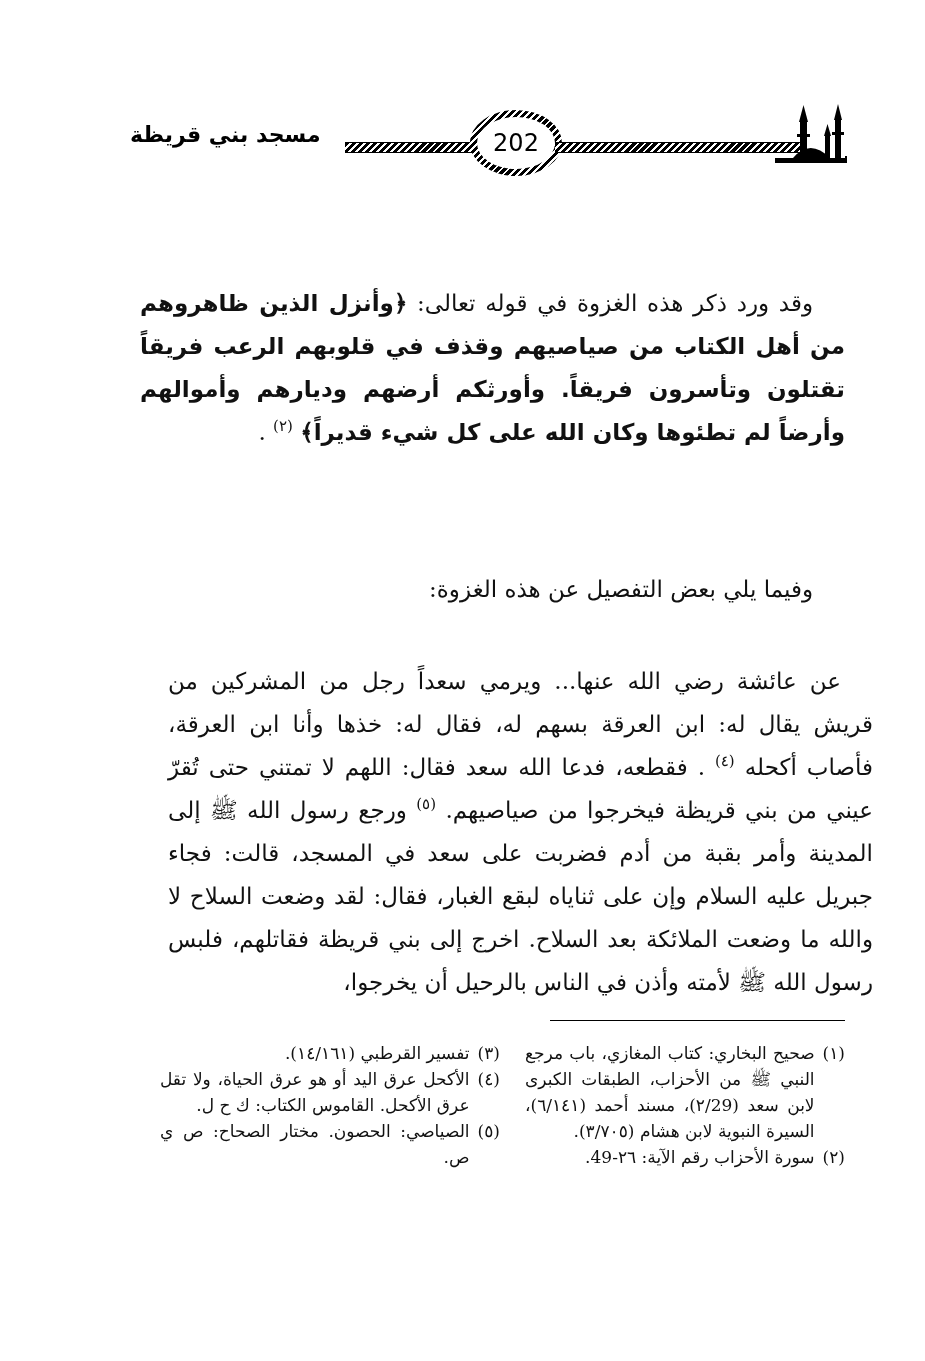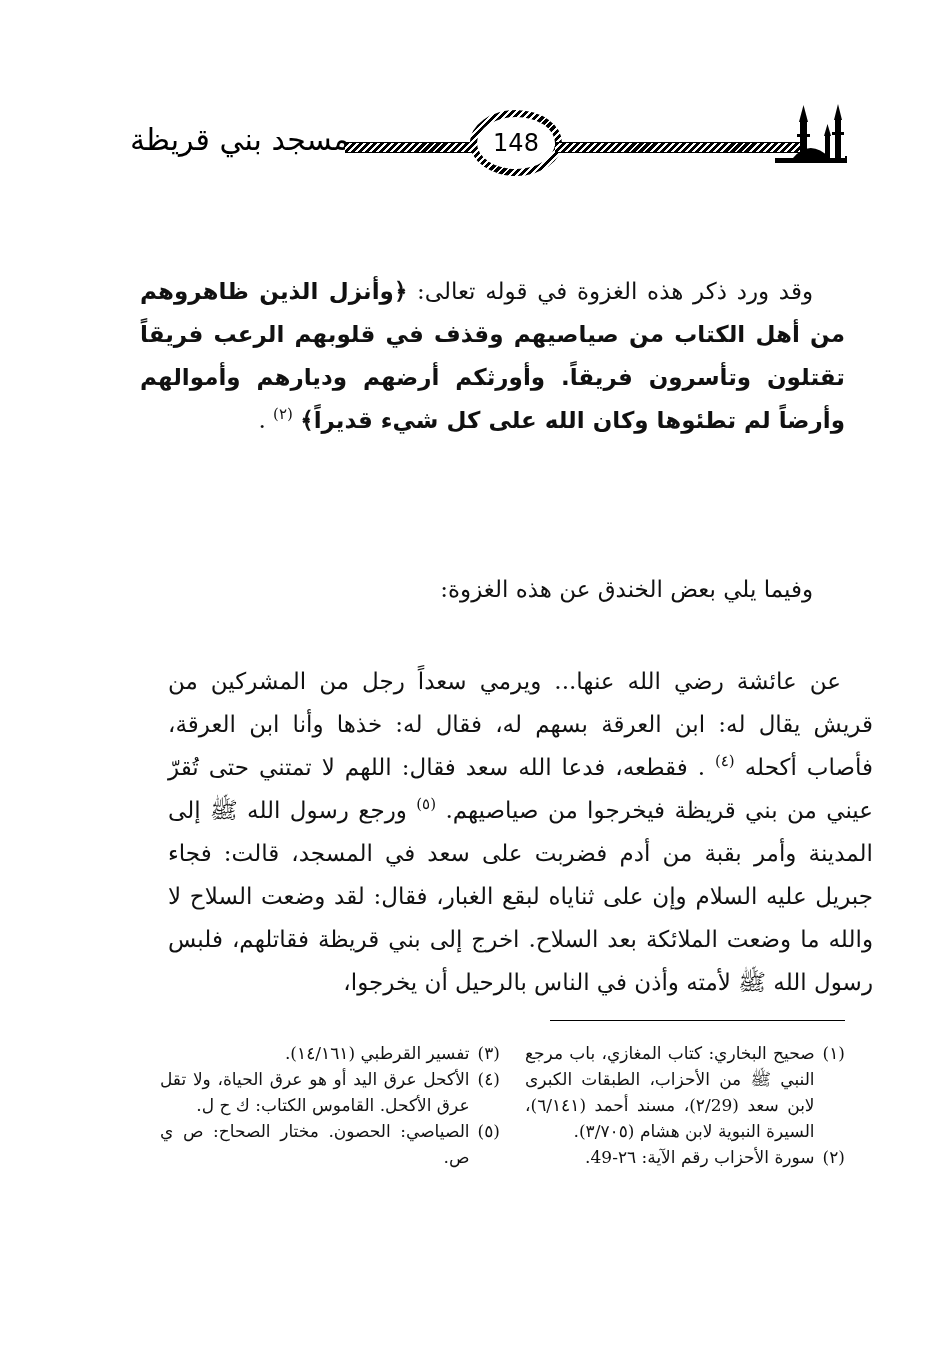--- a/index.html
+++ b/index.html
@@ -7,21 +7,21 @@
     width: 925px; height: 1361px; position: relative; overflow: hidden;
     font-family: "DejaVu Serif", "Liberation Serif", serif; color: #111;
   }
   .page { position: absolute; left: 0; top: 0; width: 925px; height: 1361px; }
 
   
   .header { position: absolute; left: 130px; top: 100px; width: 740px; height: 75px; }
   .running-title {
     position: absolute; left: 0; top: 22px; direction: rtl;
     font-family: "DejaVu Sans", "Liberation Sans", sans-serif;
-    font-weight: normal; font-size: 30px; color: #000; white-space: nowrap;
+    font-weight: bold; font-size: 22px; color: #000; white-space: nowrap;
   }
   .rope { position: absolute; top: 42px; height: 9px;
     background: repeating-linear-gradient(135deg, #000 0 3px, #fff 3px 5px);
     border-top: 1px solid #000; border-bottom: 1px solid #000; }
   .rope.left { left: 215px; width: 135px; }
   .rope.right { left: 425px; width: 245px; }
   .medallion {
     position: absolute; left: 340px; top: 10px; width: 92px; height: 66px;
     border-radius: 50%; box-sizing: border-box;
     border: 7px solid transparent;
@@ -54,51 +54,51 @@
 </style>
 </head>
 <body>
 
 <div class="page">
 
   <div class="header">
     <div class="running-title">مسجد بني قريظة</div>
     <div class="rope left"></div>
     <div class="medallion">
-      <span class="page-number">148</span>
+      <span class="page-number">202</span>
     </div>
     <div class="rope right"></div>
     <svg class="mosque-icon" viewBox="0 0 100 70">
       <rect x="0" y="58" width="70" height="5" fill="#000"></rect>
       <path d="M18 58 Q35 38 55 58 Z" fill="#000"></path>
       <rect x="25" y="22" width="7" height="36" fill="#000"></rect>
       <path d="M24 22 L28.5 5 L33 22 Z" fill="#000"></path>
       <rect x="22" y="34" width="13" height="3" fill="#000"></rect>
       <rect x="50" y="36" width="5" height="22" fill="#000"></rect>
       <path d="M49 36 L52.5 24 L56 36 Z" fill="#000"></path>
       <rect x="60" y="20" width="6" height="43" fill="#000"></rect>
       <path d="M59 20 L63 4 L67 20 Z" fill="#000"></path>
       <rect x="57" y="32" width="12" height="3" fill="#000"></rect>
       <rect x="70" y="56" width="2" height="7" fill="#000"></rect>
     </svg>
   </div>
 
 
-  <div class="body-text" style="top:270px;">
+  <div class="body-text" style="top:282px;">
     <p class="p indent">
       <span>وقد ورد ذكر هذه الغزوة في قوله تعالى:</span>
       <span class="quran">﴿وأنزل الذين ظاهروهم من أهل الكتاب من صياصيهم وقذف في قلوبهم الرعب فريقاً تقتلون وتأسرون فريقاً. وأورثكم أرضهم وديارهم وأموالهم وأرضاً لم تطئوها وكان الله على كل شيء قديراً﴾</span>
       <sup class="fn">(٢)</sup>
       <span>.</span>
     </p>
   </div>
 
 
   <div class="body-text" style="top:568px;">
-    <p class="p indent">وفيما يلي بعض الخندق عن هذه الغزوة:</p>
+    <p class="p indent">وفيما يلي بعض التفصيل عن هذه الغزوة:</p>
   </div>
 
   <div class="body-text" style="top:660px;margin-left:28px;">
     <p class="p indent">
       <span>عن عائشة رضي الله عنها... ويرمي سعداً رجل من المشركين من قريش يقال له: ابن العرقة بسهم له، فقال له: خذها وأنا ابن العرقة، فأصاب أكحله</span>
       <sup class="fn">(٤)</sup>
       <span>. فقطعه، فدعا الله سعد فقال: اللهم لا تمتني حتى تُقرّ عيني من بني قريظة فيخرجوا من صياصيهم.</span>
       <sup class="fn">(٥)</sup>
       <span>ورجع رسول الله ﷺ إلى المدينة وأمر بقبة من أدم فضربت على سعد في المسجد، قالت: فجاء جبريل عليه السلام وإن على ثناياه لبقع الغبار، فقال: لقد وضعت السلاح لا والله ما وضعت الملائكة بعد السلاح. اخرج إلى بني قريظة فقاتلهم، فلبس رسول الله ﷺ لأمته وأذن في الناس بالرحيل أن يخرجوا،</span>
     </p>

